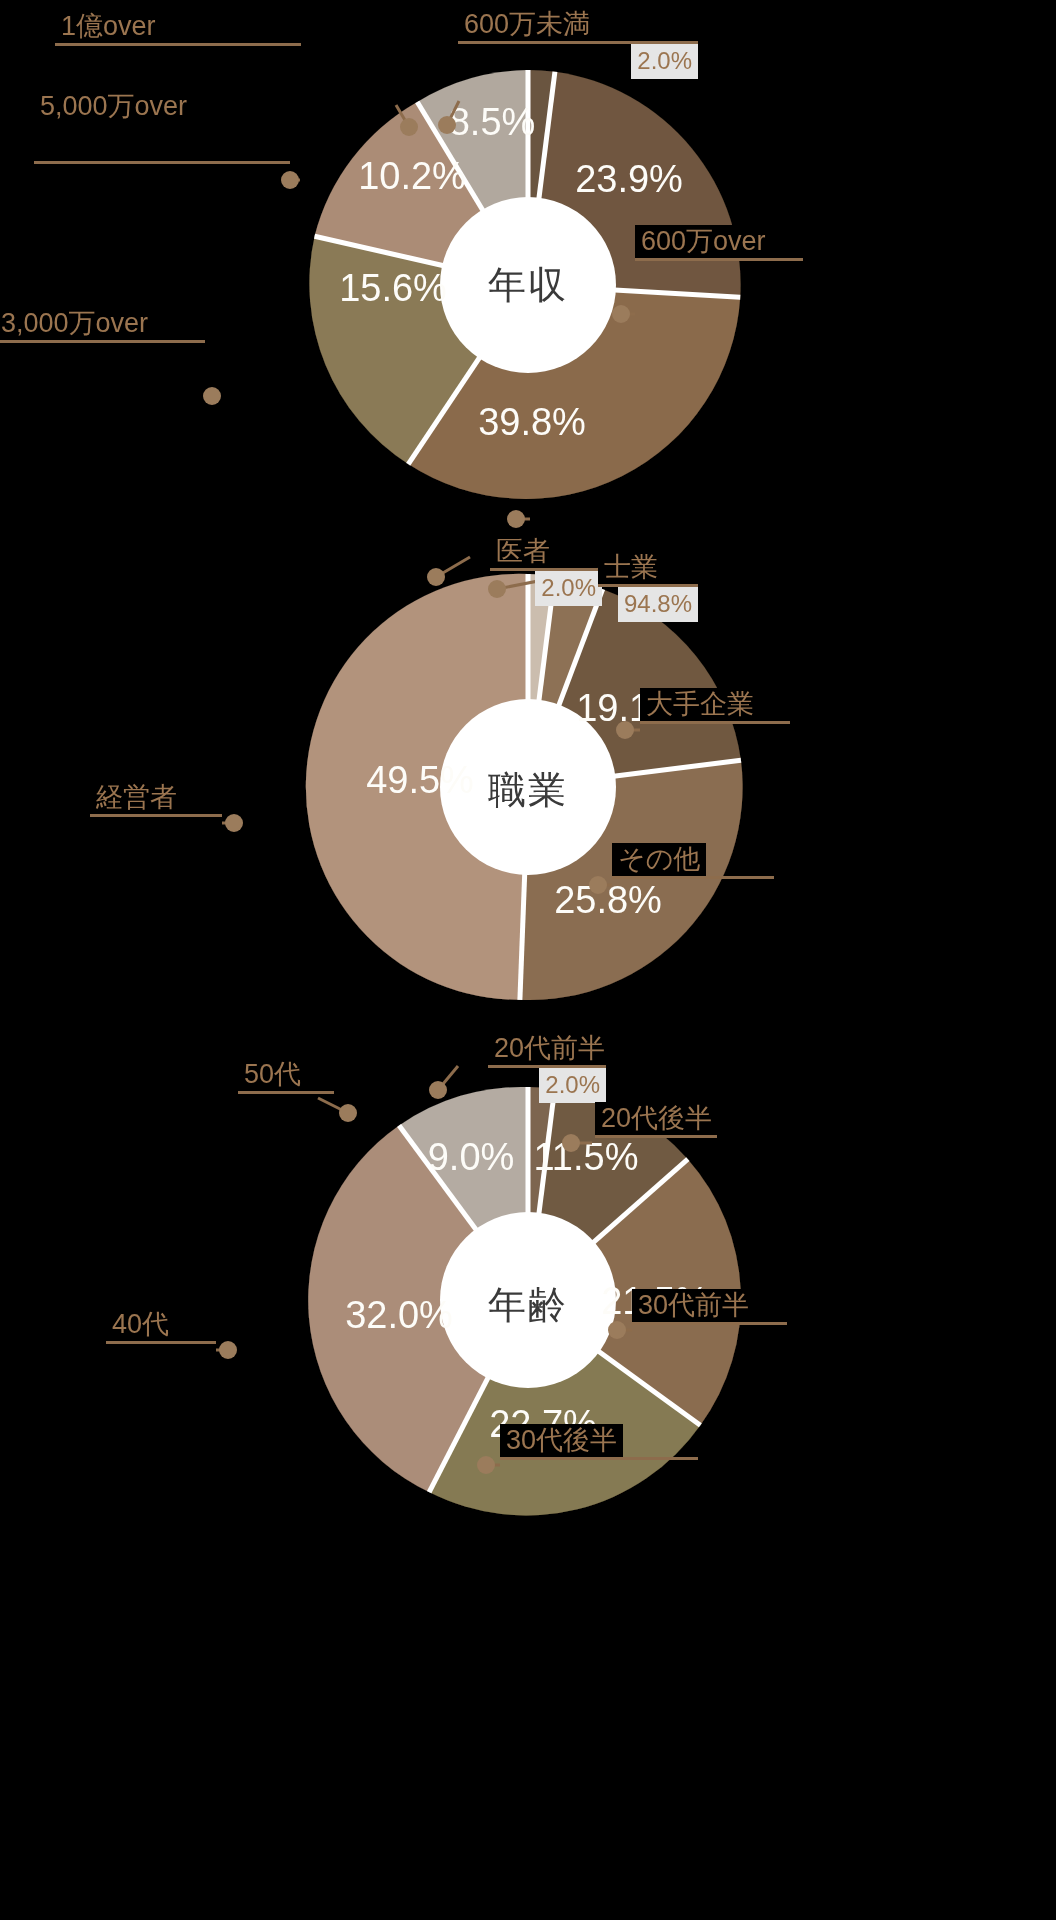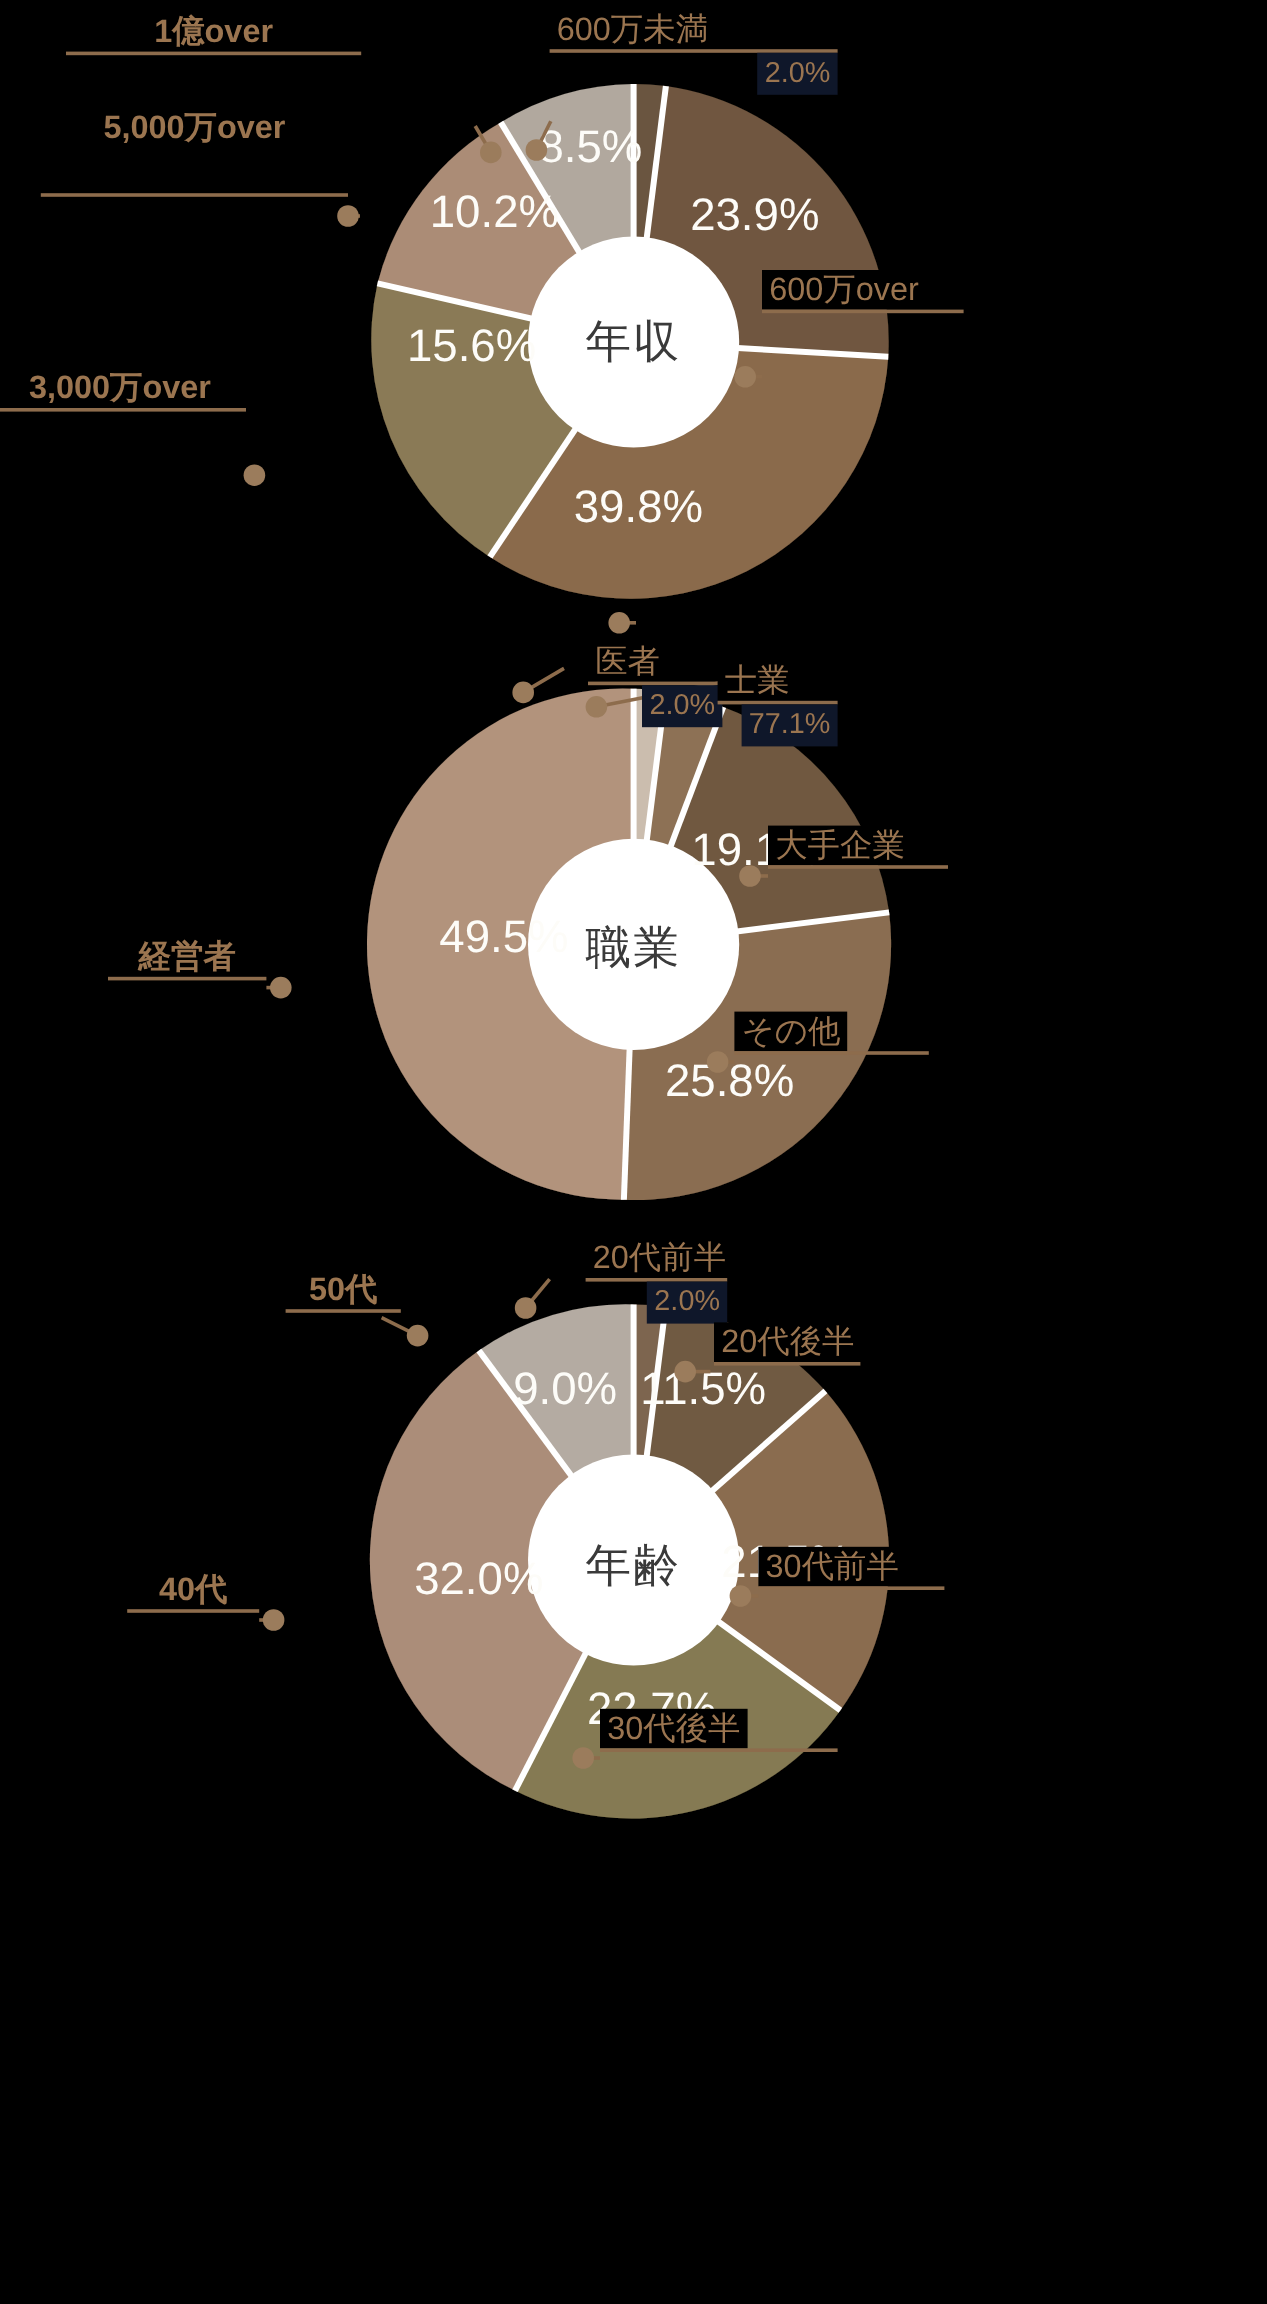--- a/index.html
+++ b/index.html
@@ -62,27 +62,27 @@
     line-height: 1.05;
     padding: 2px 6px 3px 6px;
     white-space: nowrap;
     text-shadow: 0 0 1px #000;
   }
   .callout .cline {
     height: 3px;
     background: #8d6c4c;
   }
   .callout .cpct {
-    background: #0f172a;
+    background: #e5e5e5;
     color: #9b7550;
     font-size: 24px;
     padding: 3px 6px 4px 6px;
     white-space: nowrap;
   }
-  .callout.align-right { align-items: center; font-weight: bold; }
+  .callout.align-right { align-items: flex-start; }
   .callout.align-left  { align-items: flex-start; }
 
   .leader {
     position: absolute;
     pointer-events: none;
     overflow: visible;
   }
 </style>
 </head>
 <body>
@@ -234,21 +234,21 @@
 
     <div class="callout align-left" style="left:490px;top:-42px;width:112px;margin-top:12px;">
       <div class="cbox">医者</div>
       <div class="cline" style="width:112px;"></div>
       <div class="cpct" style="align-self:flex-end;">2.0%</div>
     </div>
 
     <div class="callout align-left" style="left:598px;top:-14px;width:100px;">
       <div class="cbox">士業</div>
       <div class="cline" style="width:100px;"></div>
-      <div class="cpct" style="align-self:flex-end;">77.1%</div>
+      <div class="cpct" style="align-self:flex-end;">94.8%</div>
     </div>
 
     <div class="callout align-left" style="left:640px;top:123px;width:150px;">
       <div class="cbox">大手企業</div>
       <div class="cline" style="width:150px;"></div>
     </div>
 
     <div class="callout align-left" style="left:612px;top:278px;width:162px;">
       <div class="cbox">その他</div>
       <div class="cline" style="width:162px;"></div>

